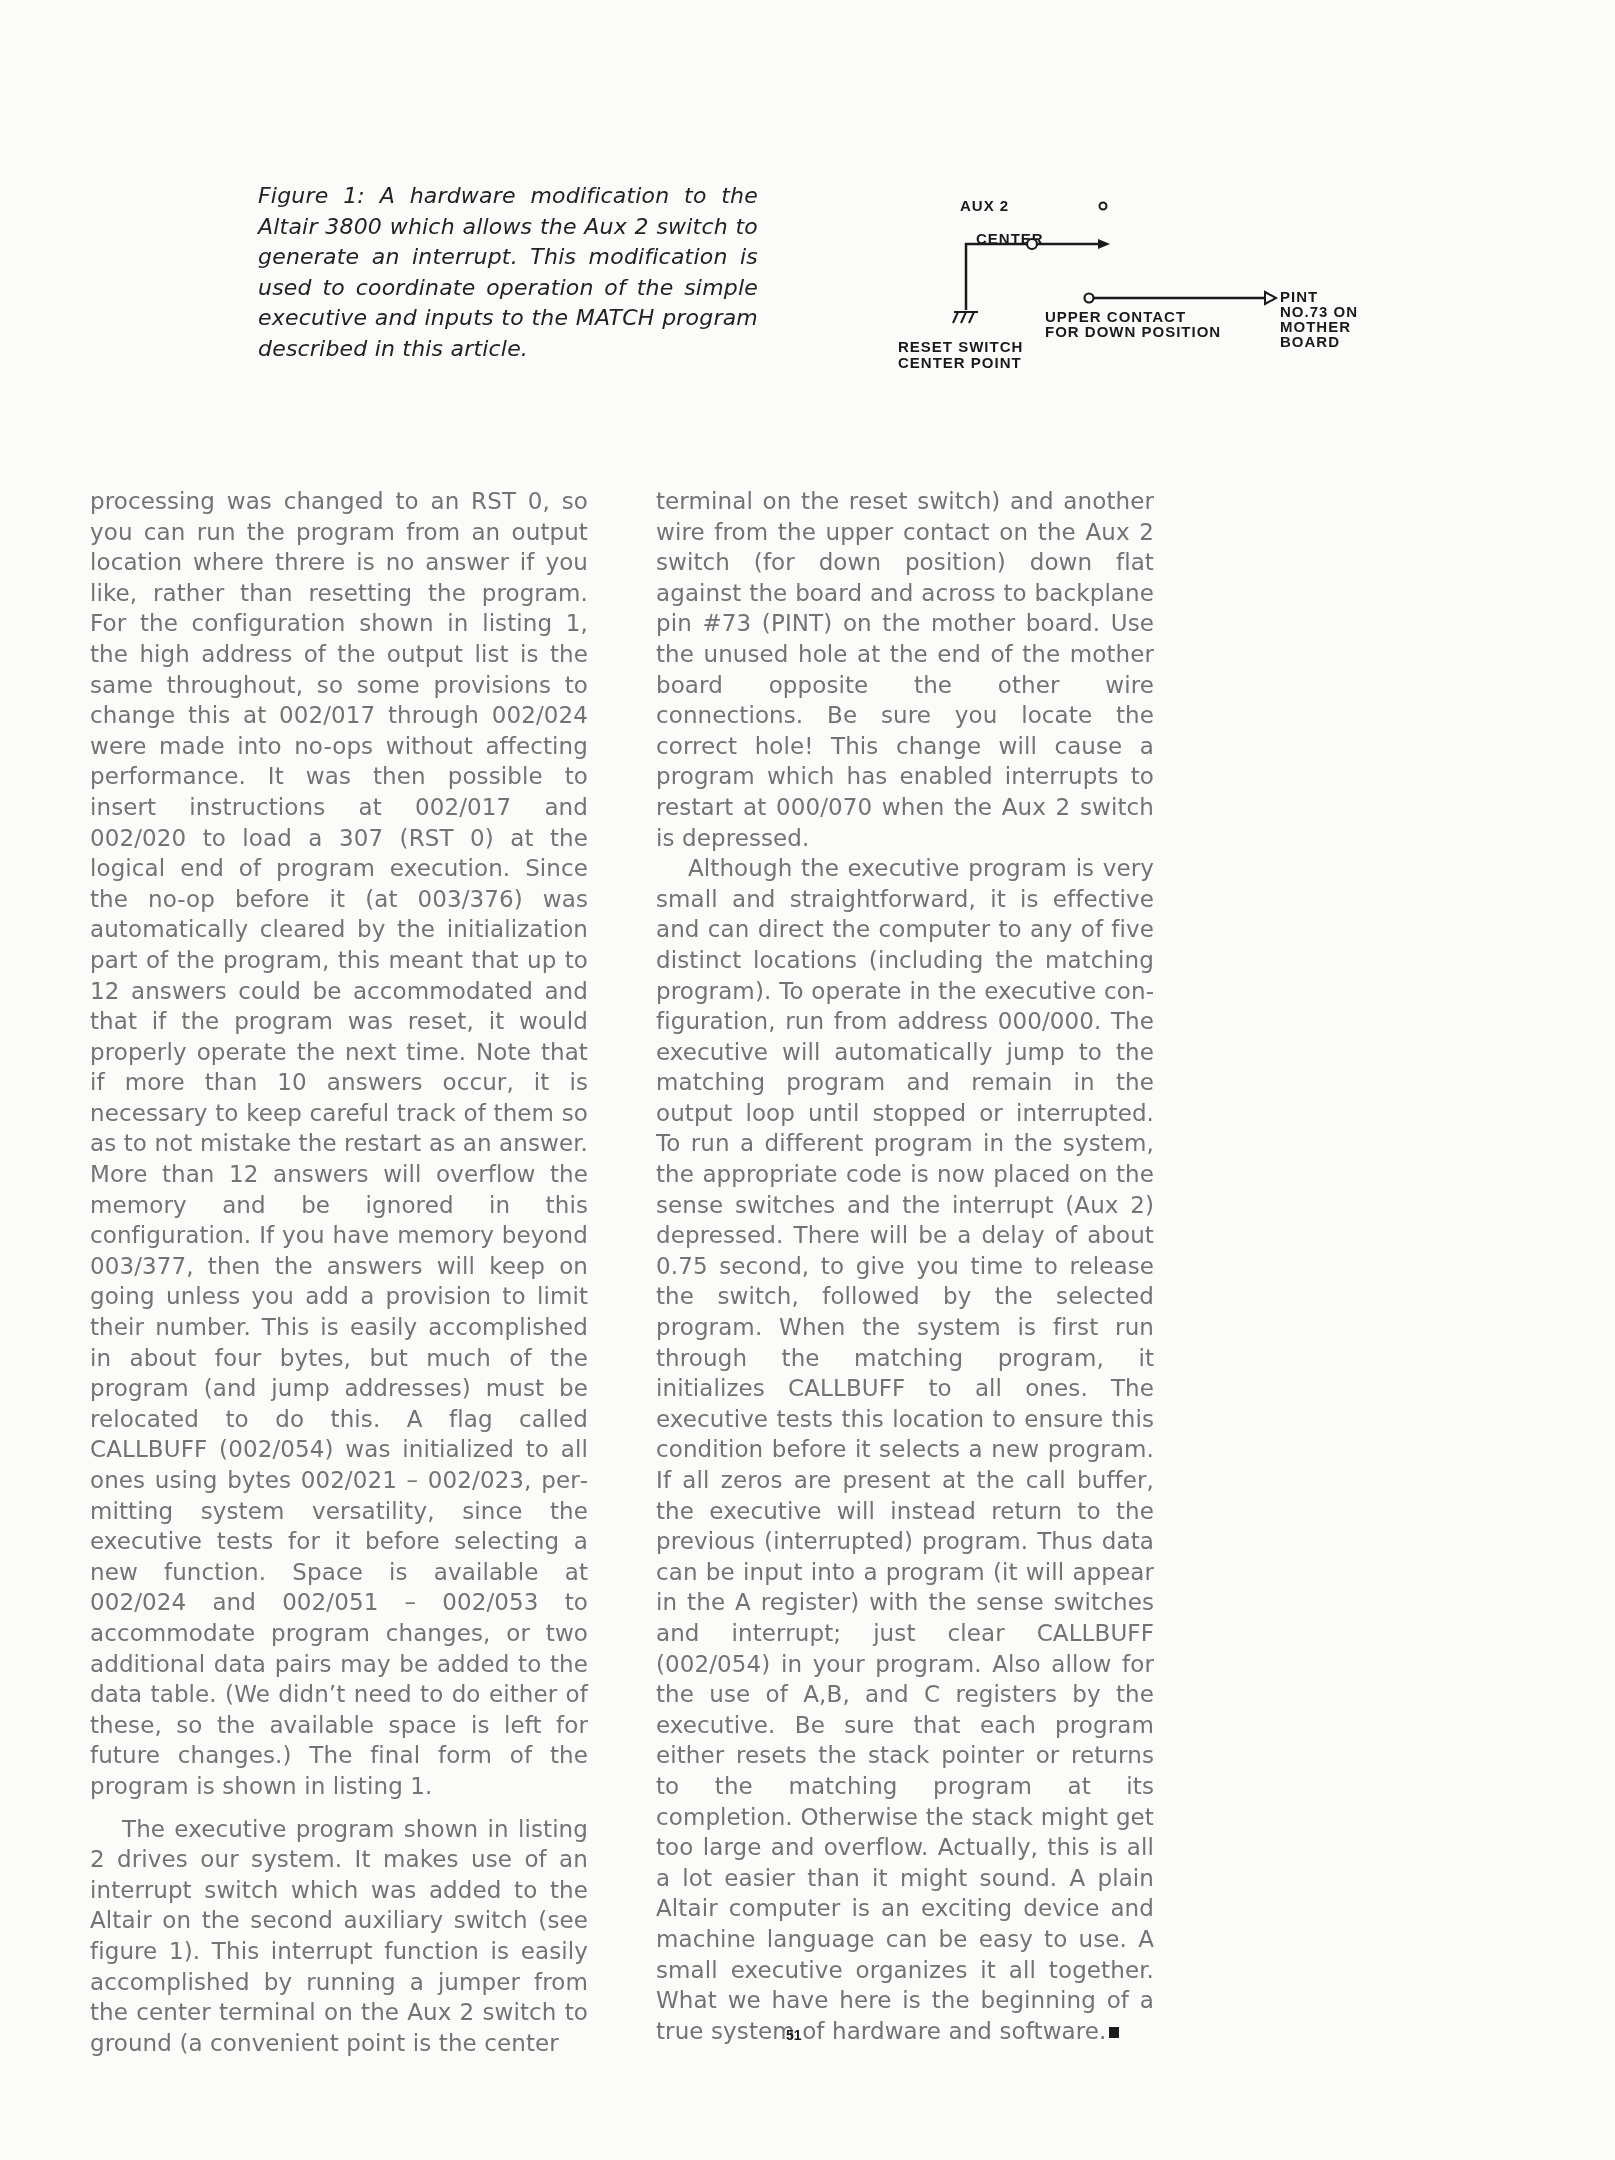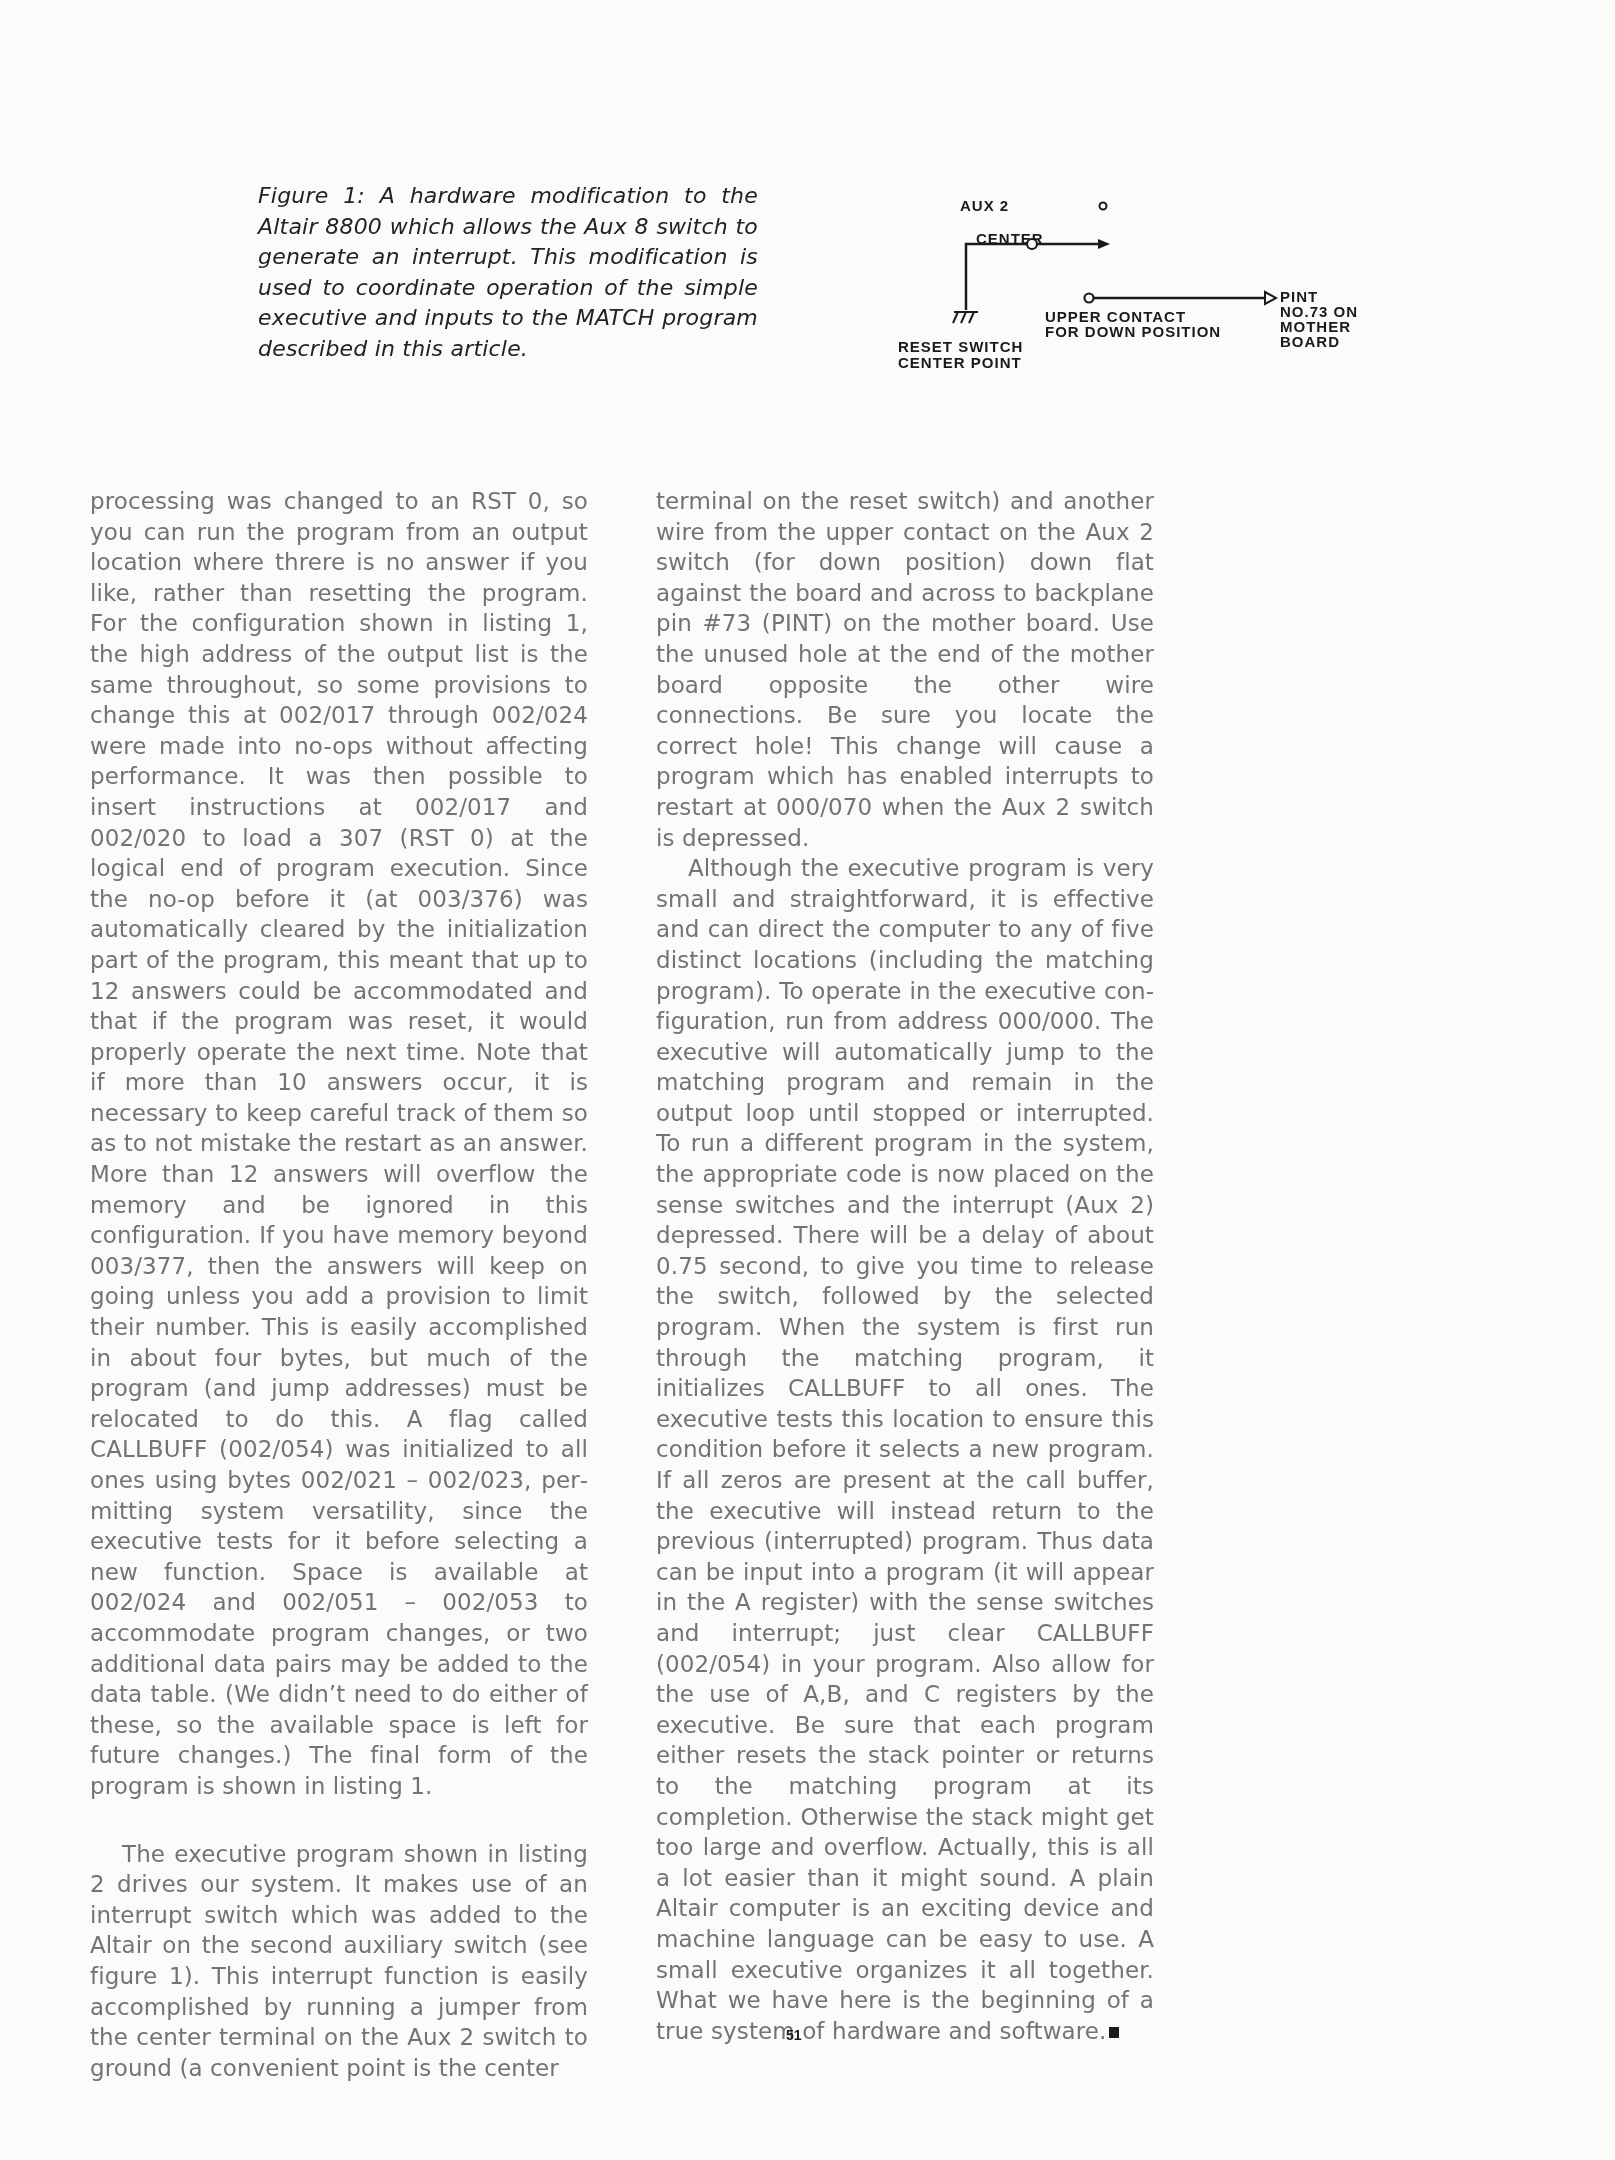--- a/index.html
+++ b/index.html
@@ -22,32 +22,32 @@
   .col {
     position: absolute; top: 486px; width: 498px;
     font-family: "DejaVu Sans", sans-serif; font-size: 23px;
     line-height: 30.6px; text-align: justify; color: #737373;
     letter-spacing: 0.1px; hyphens: manual;
   }
   .col p { margin: 0; }
   .col-left { left: 90px; }
   .col-right { left: 656px; }
   .col .indent { text-indent: 32px; }
-  .col .gap { margin-top: 37px; }
+  .col .gap { margin-top: 12px; }
   .page-num {
     position: absolute; left: 786px; top: 2027px;
     font-family: "Liberation Sans", sans-serif; font-weight: bold;
     font-size: 14px; color: #1a1a1a;
   }
   .endmark { display: inline-block; width: 10px; height: 11px; background: #1a1a1a; margin-left: 3px; vertical-align: 1px; }
 </style>
 </head>
 <body>
 
-<div class="caption">Figure 1: A hardware modification to the Altair 8800 which allows the Aux 8 switch to generate an interrupt. This modification is used to coordinate operation of the simple executive and inputs to the MATCH program described in this article.</div>
+<div class="caption">Figure 1: A hardware modification to the Altair 3800 which allows the Aux 2 switch to generate an interrupt. This modification is used to coordinate operation of the simple executive and inputs to the MATCH program described in this article.</div>
 
 <svg class="diagram" viewBox="0 0 560 190" xmlns="http://www.w3.org/2000/svg">
 
   <text x="80" y="31">AUX 2</text>
   <text x="96" y="64">CENTER</text>
   <text x="18" y="172">RESET SWITCH</text>
   <text x="18" y="188">CENTER POINT</text>
   <text x="165" y="142">UPPER CONTACT</text>
   <text x="165" y="157">FOR DOWN POSITION</text>
   <text x="400" y="122">PINT</text>

